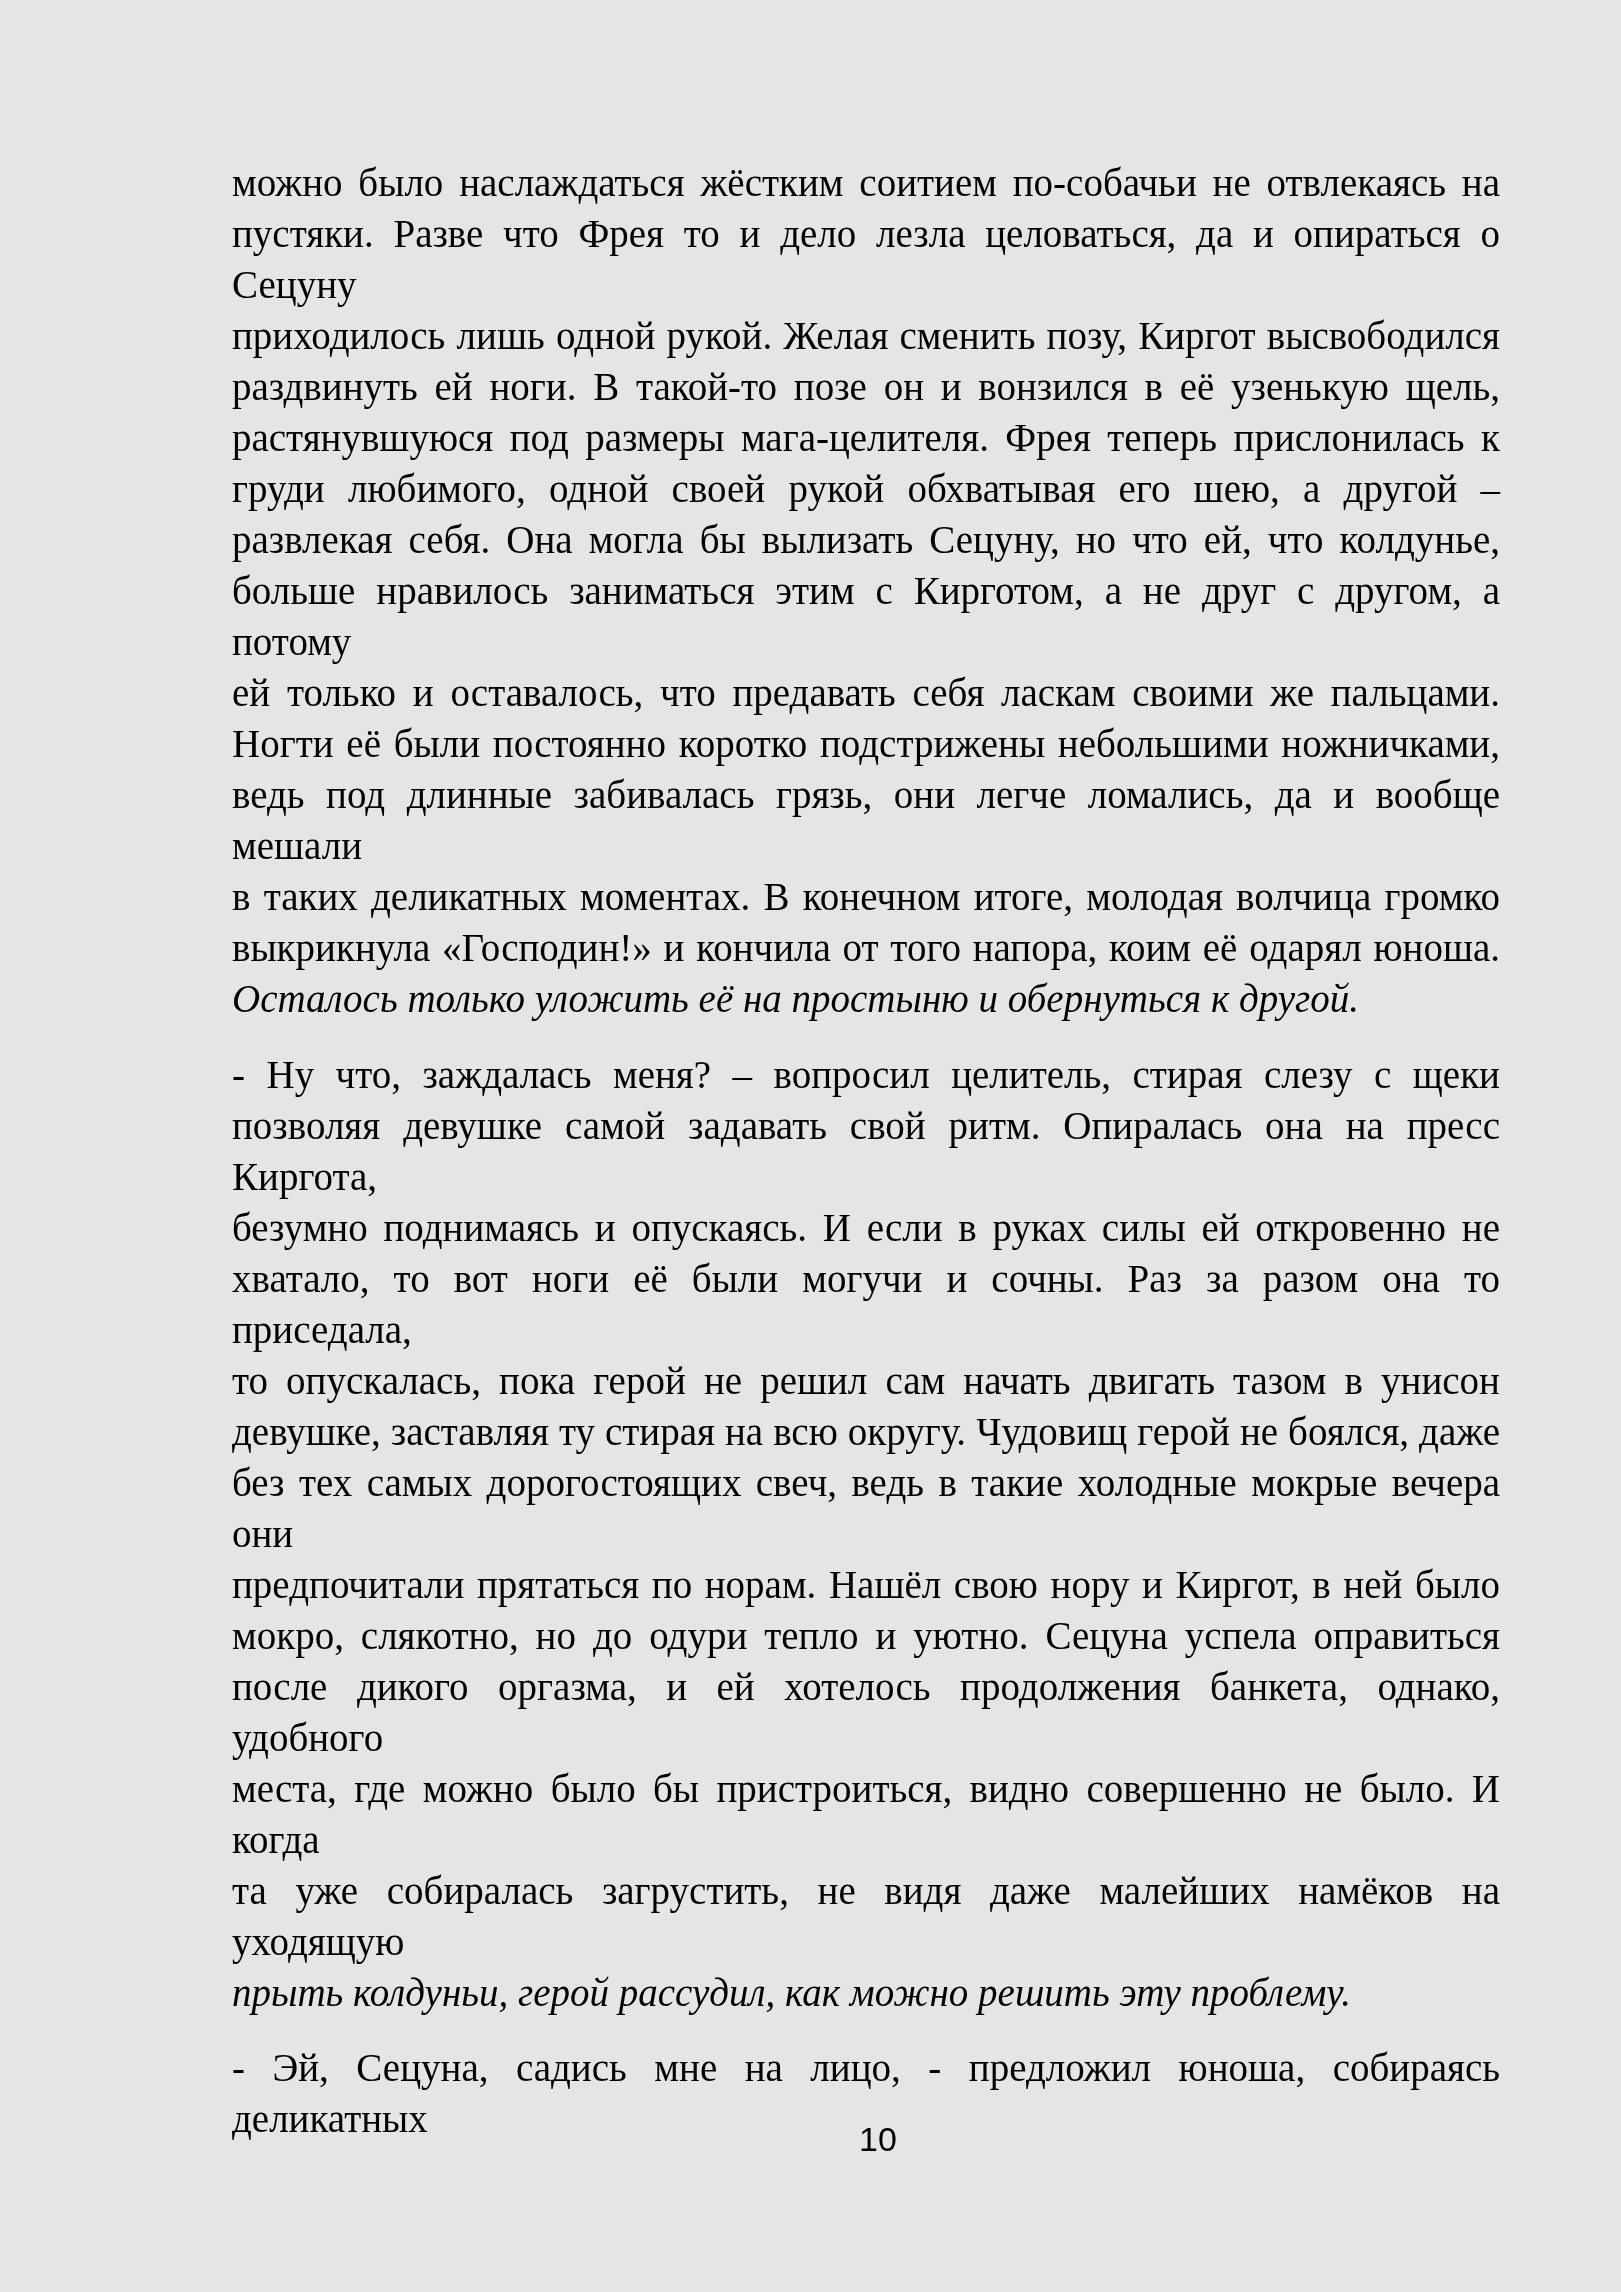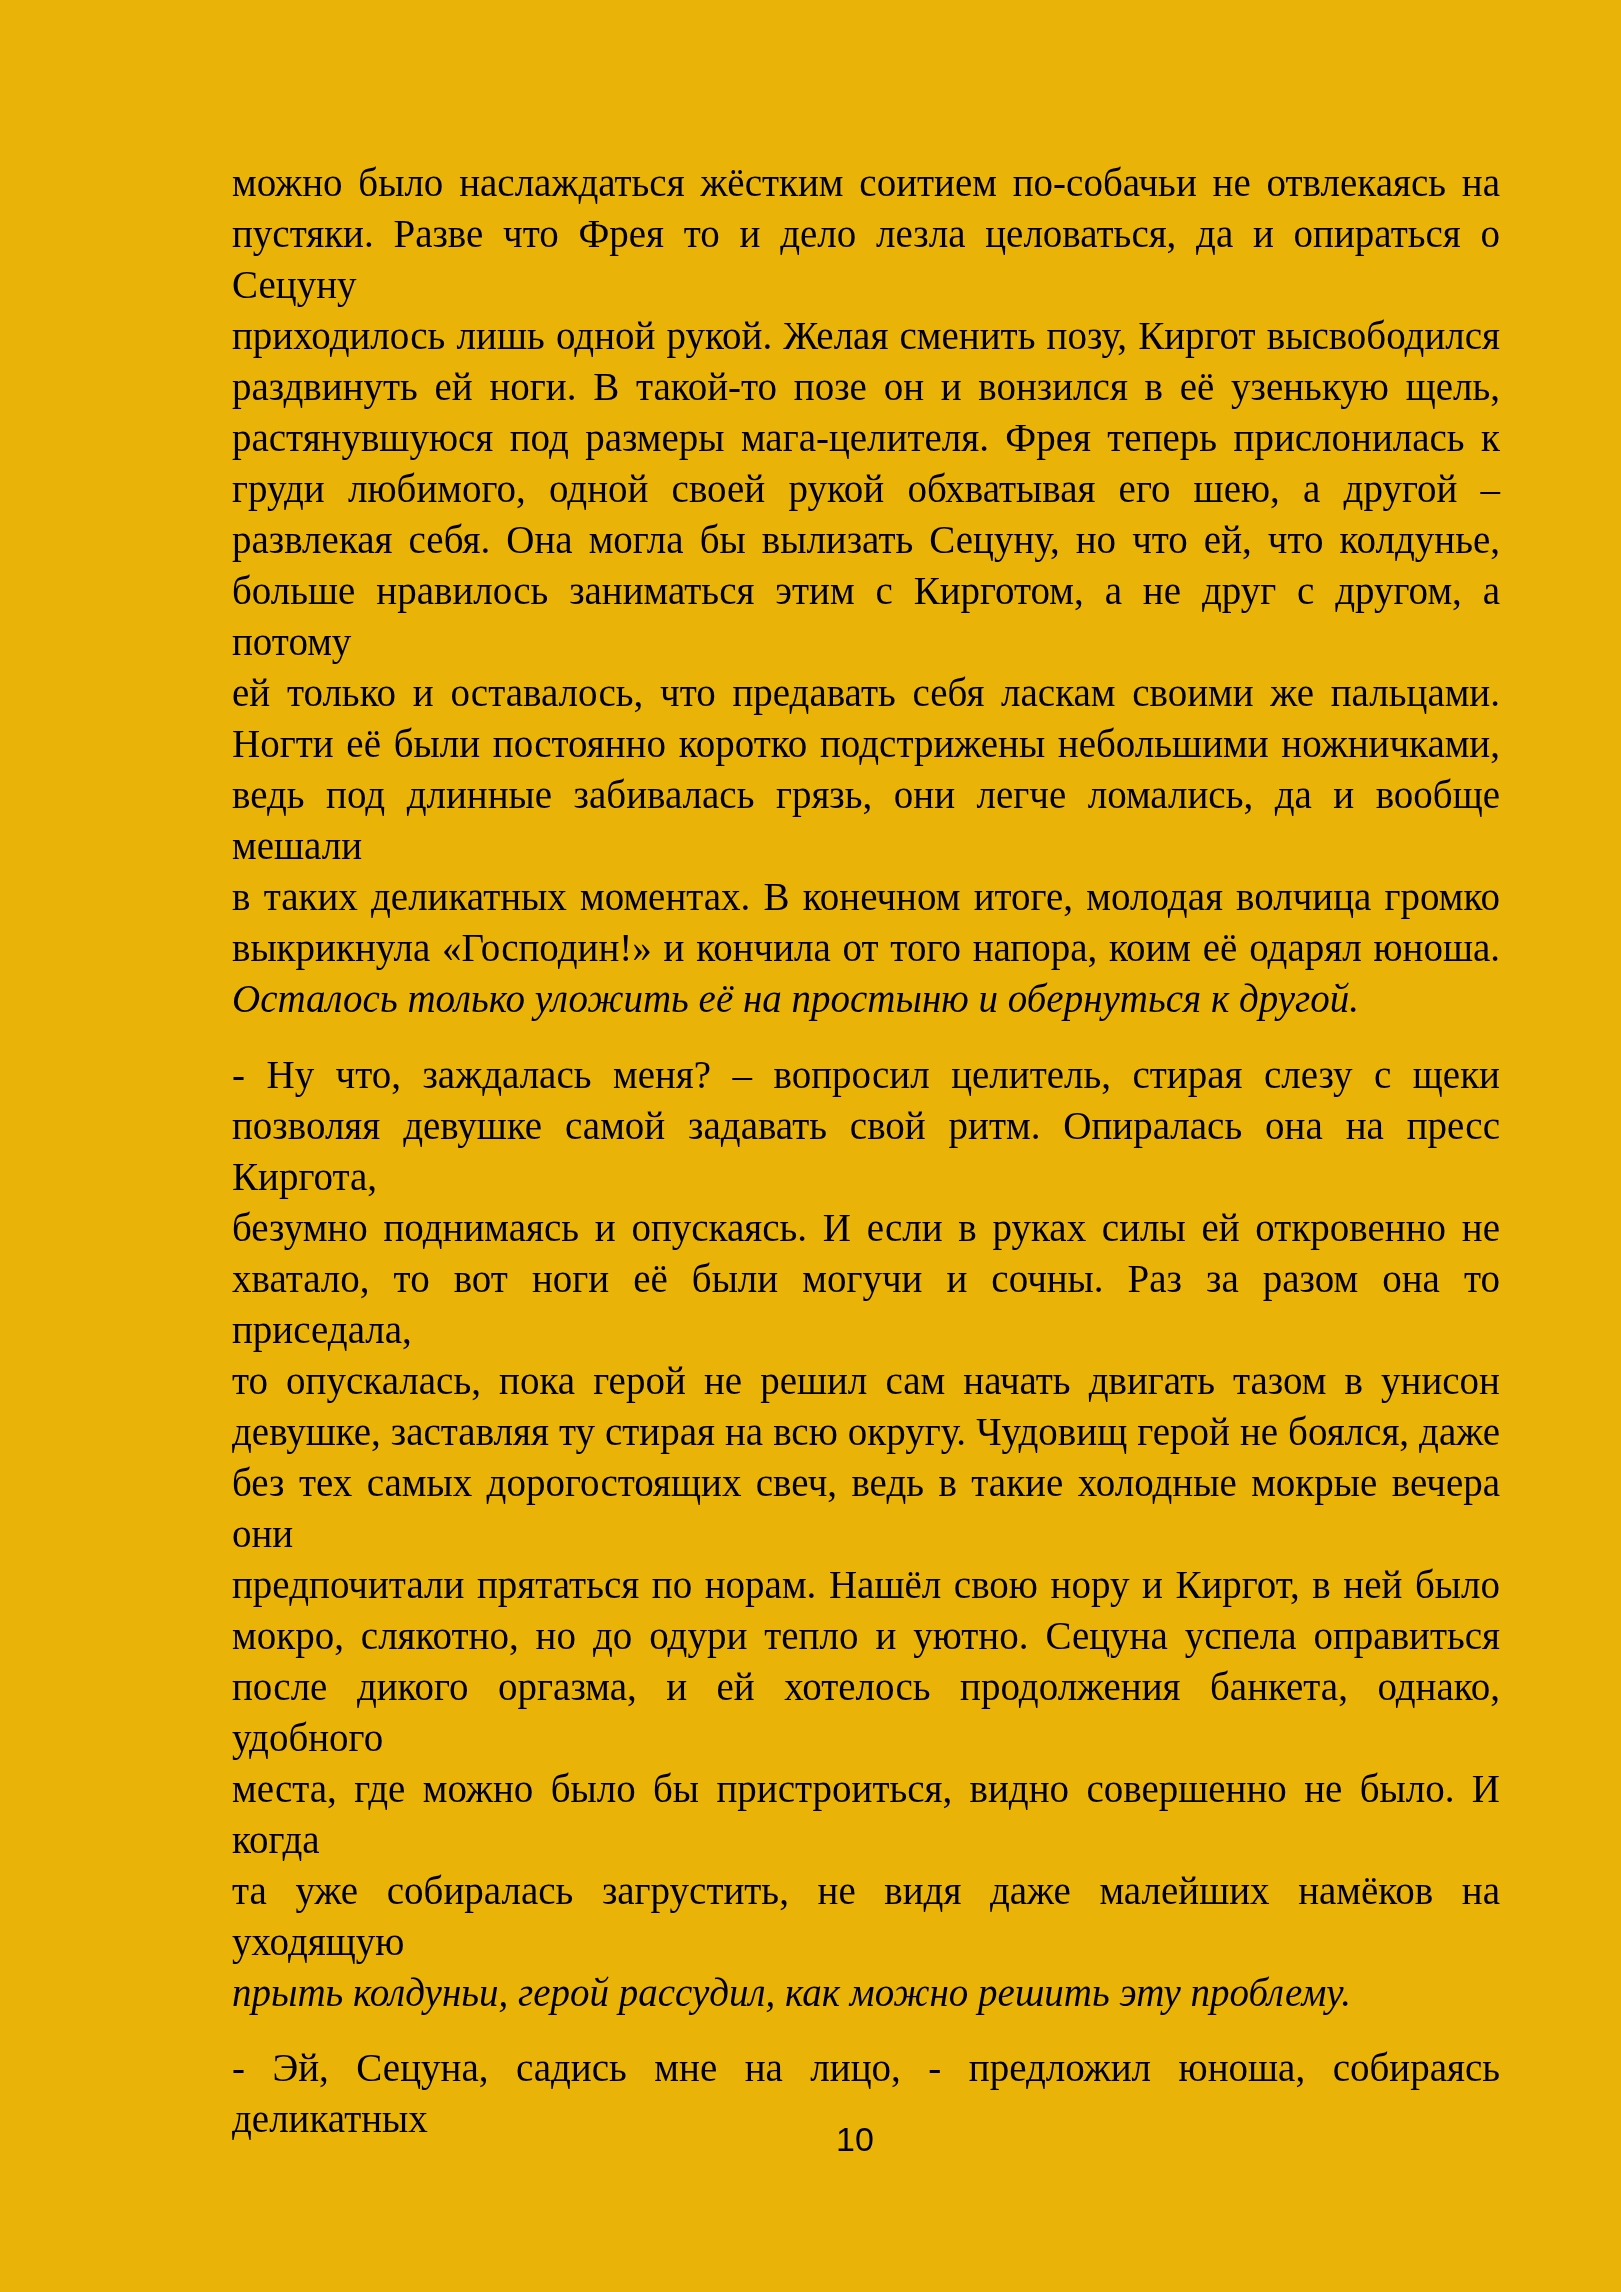--- a/index.html
+++ b/index.html
@@ -13,21 +13,21 @@
     position: relative;
     overflow: hidden;
     font-family: "Liberation Serif", "DejaVu Serif", serif;
   }
   .page {
     position: absolute;
     left: 0;
     top: 0;
     width: 1621px;
     height: 2293px;
-    background: #eab308;
+    background: #e5e5e5;
   }
   .text-block {
     position: absolute;
     left: 232px;
     top: 157px;
     width: 1268px;
     color: #000000;
     font-size: 39px;
     line-height: 51px;
   }
@@ -39,21 +39,21 @@
     text-align: justify;
     text-align-last: justify;
     white-space: normal;
   }
   .line.last {
     text-align-last: left;
     font-style: italic;
   }
   .page-number {
     position: absolute;
-    left: 221px;
+    left: 244px;
     top: 2120px;
     width: 1268px;
     text-align: center;
     font-family: "Liberation Sans", "DejaVu Sans", sans-serif;
     font-size: 34px;
     line-height: 39px;
     color: #000000;
   }
 </style>
 </head>

